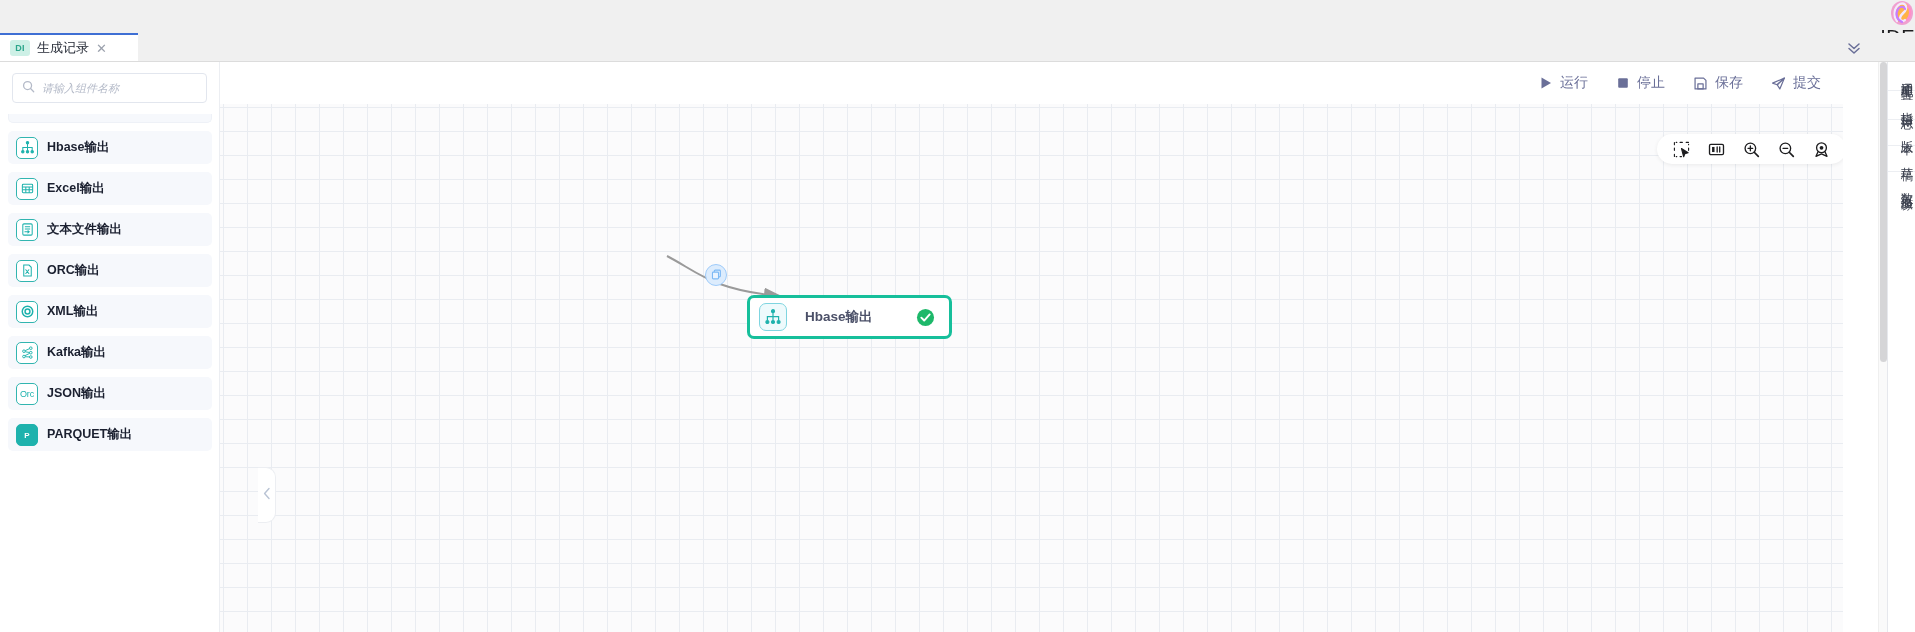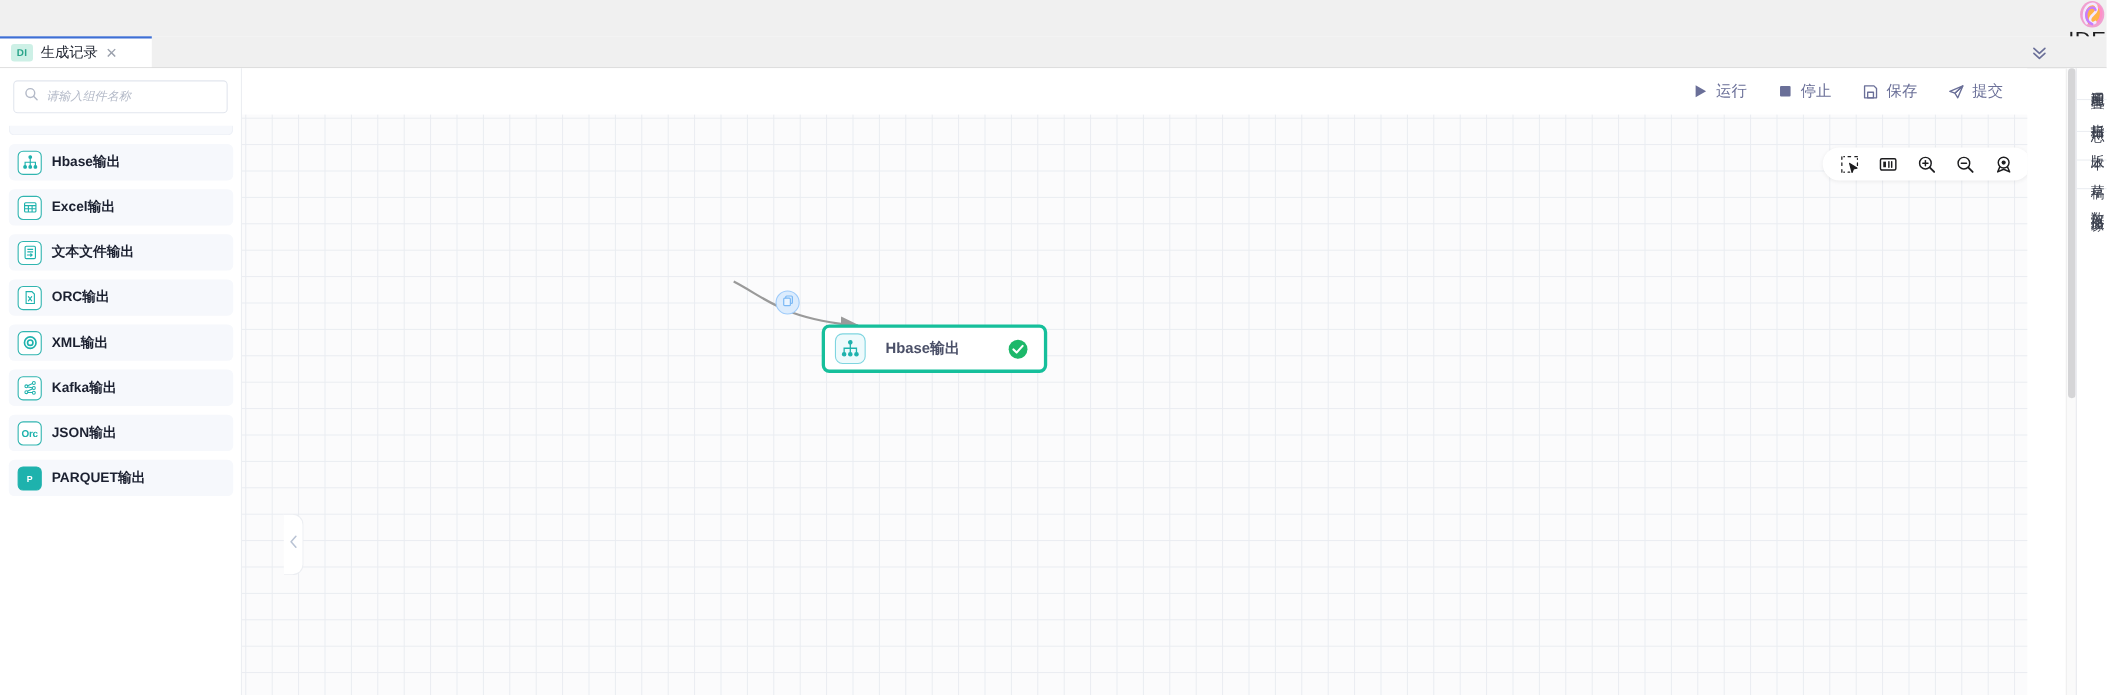--- a/index.html
+++ b/index.html
@@ -75,21 +75,21 @@
   .comp-icon {
     width: 22px; height: 22px; border: 1px solid #31b5b0; border-radius: 5px;
     background: #ffffff; display: flex; align-items: center; justify-content: center;
     flex: 0 0 auto; overflow: hidden;
   }
   .comp-icon svg { display: block; }
   .comp-icon.solid { background: #1eb2ad; border-color: #1eb2ad; }
   .comp-name {
     font-size: 12.5px; color: #1b2030; font-weight: bold; white-space: nowrap;
   }
-  .orc-txt { font-size: 9px; color: #1eb2ad; font-weight: bold; letter-spacing: -.2px; }
+  .orc-txt { font-size: 9px; color: #1eb2ad; font-weight: normal; letter-spacing: -.2px; }
 
   
   .panel-handle {
     position: absolute; left: 258px; top: 467px; width: 18px; height: 56px;
     background: #ffffff; border: 1px solid #eceef2; border-left: none;
     border-radius: 0 10px 10px 0; display: flex; align-items: center;
     justify-content: center; cursor: pointer; z-index: 6;
   }
 
   

